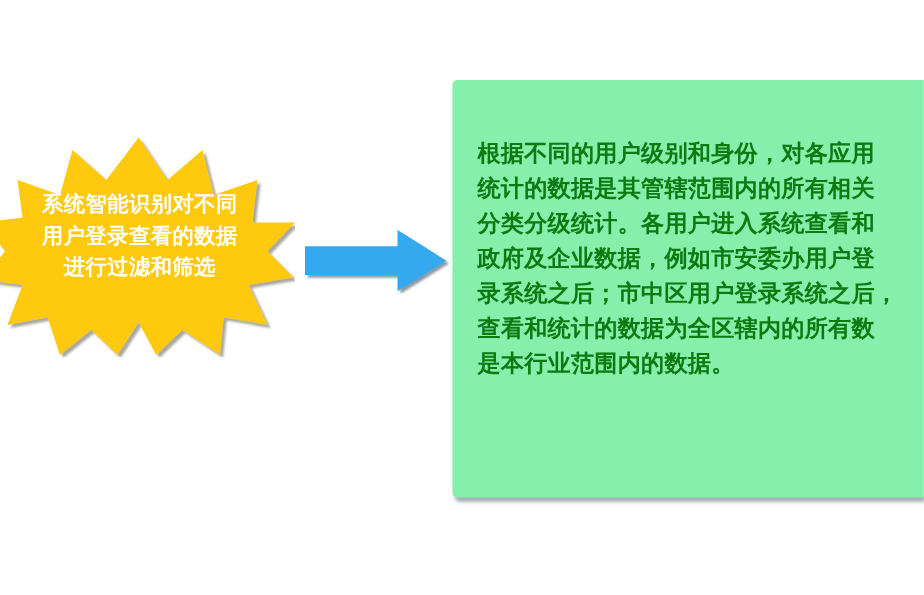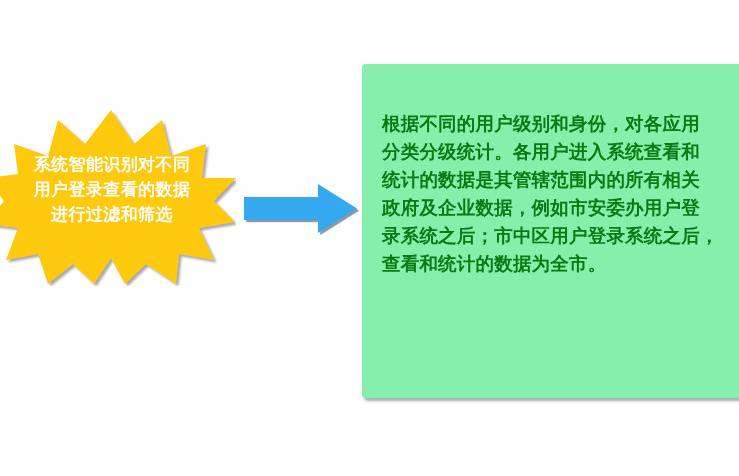--- a/index.html
+++ b/index.html
@@ -123,21 +123,22 @@
           <feDropShadow dx="2.2" dy="2.2" stdDeviation="0.7" flood-color="#6f7f8c" flood-opacity="0.8"></feDropShadow>
         </filter>
       </defs>
       <polygon filter="url(#arrShadow)" fill="#35a9ef" points="2,14 76,14 76,1 115,25.5 76,50 76,37 2,37"></polygon>
     </svg>
   </div>
 
   <div class="textbox">
     <div class="textbox-body">
       <div>根据不同的用户级别和身份，对各应用</div>
+      <div>统计的数据是其管辖范围内的所有相关</div>
       <div>分类分级统计。各用户进入系统查看和</div>
-      <div>统计的数据是其管辖范围内的所有相关</div>
       <div>政府及企业数据，例如市安委办用户登</div>
       <div>录系统之后；市中区用户登录系统之后，</div>
-      <div>查看和统计的数据为全市。</div>
+      <div>查看和统计的数据为全区辖内的所有数</div>
+      <div>是本行业范围内的数据。</div>
     </div>
   </div>
 
 </div>
 
 </body></html>

